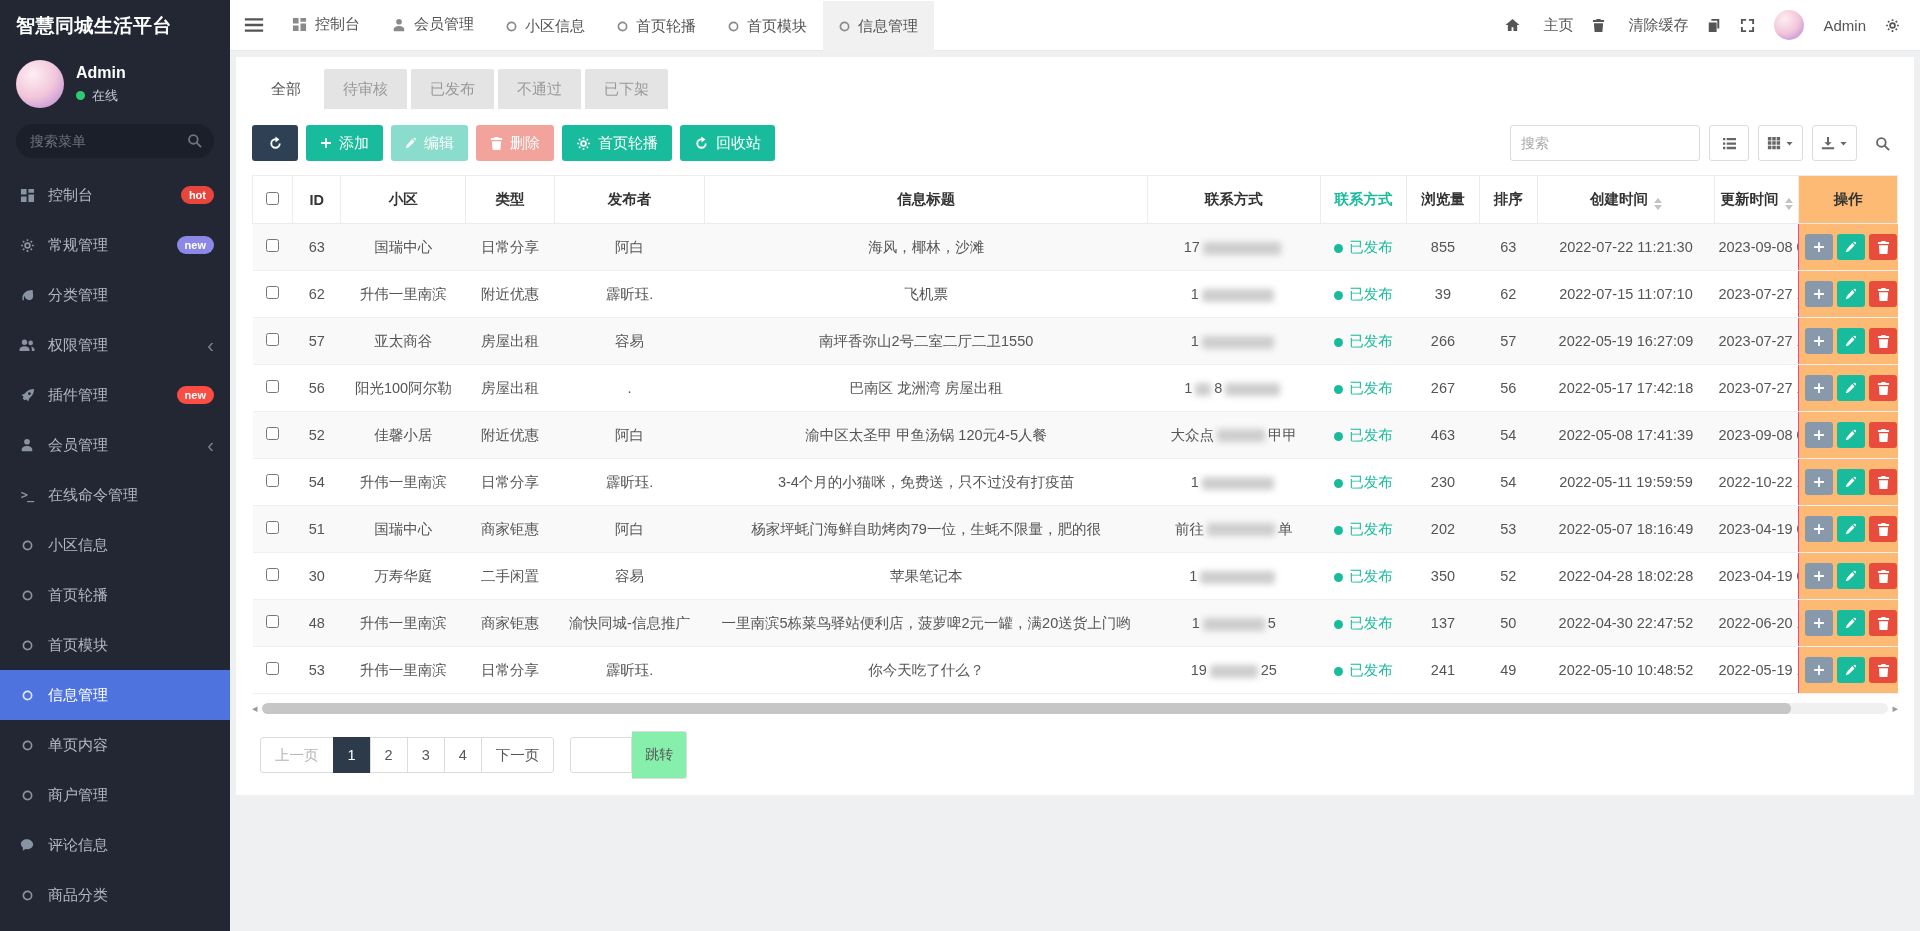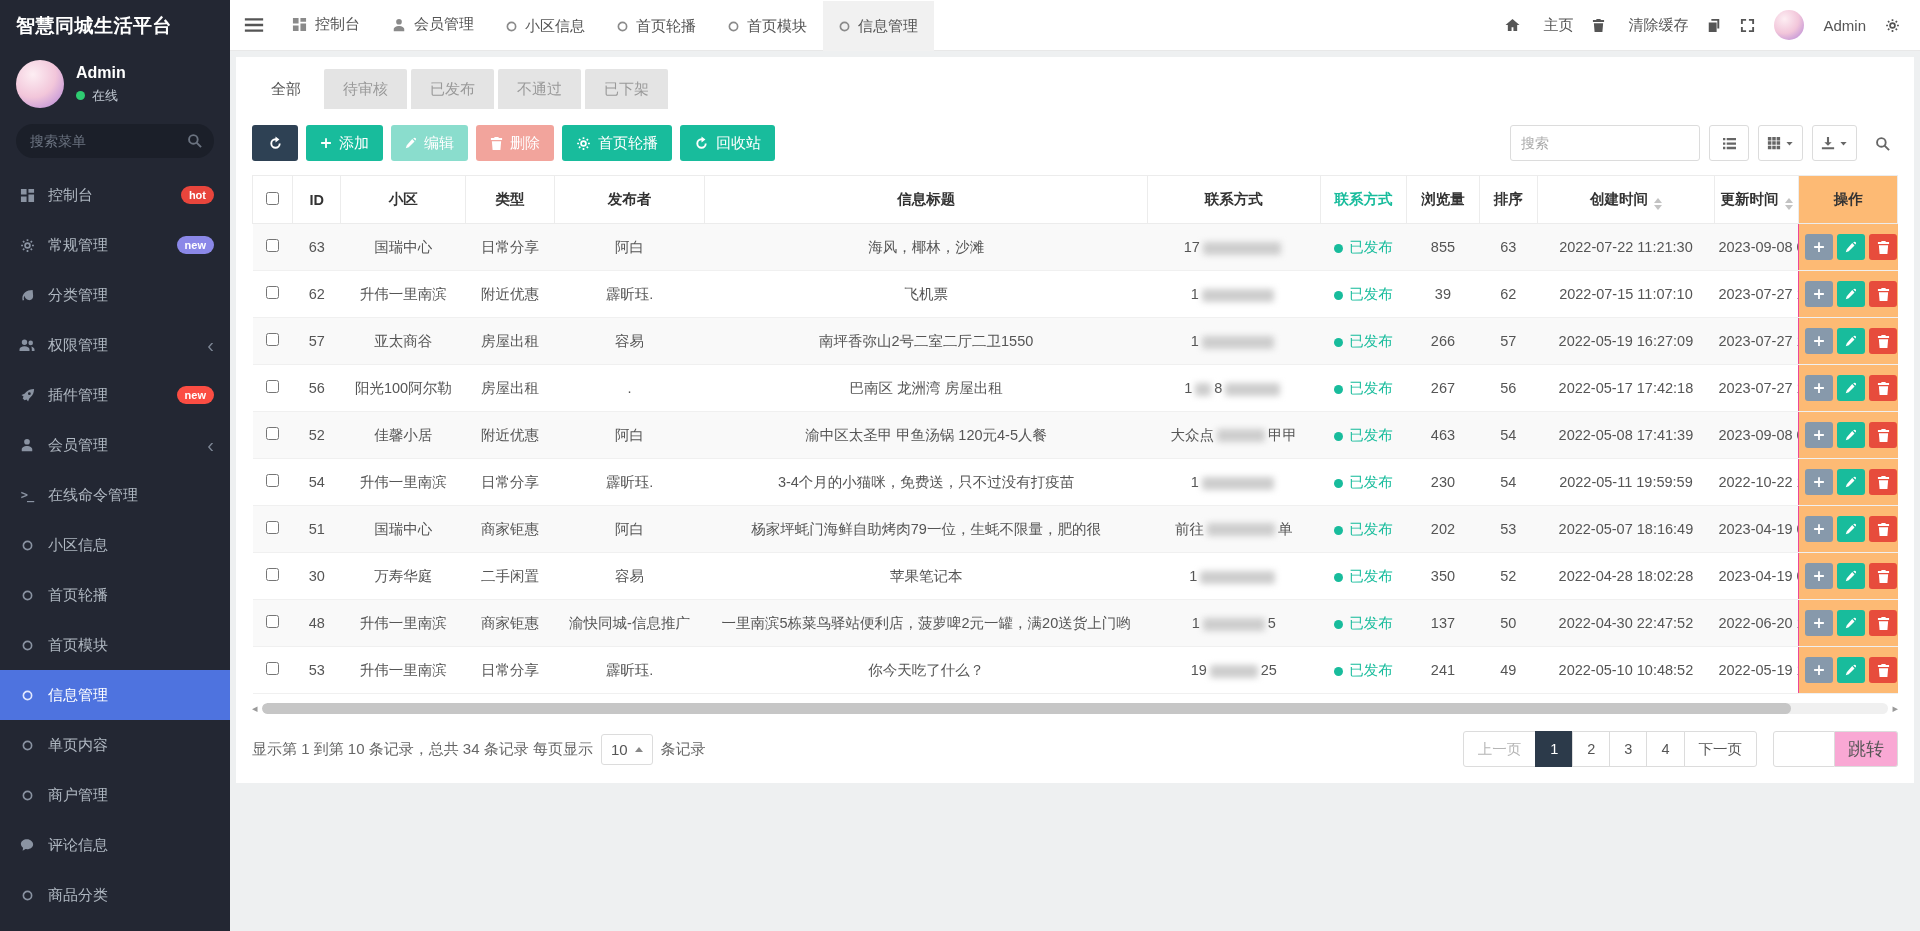--- a/index.html
+++ b/index.html
@@ -93,21 +93,21 @@
   .psize{display:inline-flex;align-items:center;gap:7px;border:1px solid #dcdcdc;border-radius:3px;padding:0 9px;height:31px;margin:0 8px;color:#555;cursor:pointer;background:#fff}
   .caret-up{width:0;height:0;border-left:4px solid transparent;border-right:4px solid transparent;border-bottom:5px solid #888}
   .pagerwrap{display:flex;align-items:center}
   .pager{display:flex;align-items:center}
   .pbtn{padding:0 14px;height:36px;line-height:34px;border:1px solid #dcdcdc;background:#fff;color:#555;margin-left:-1px;text-align:center;font-size:14.5px;cursor:pointer;text-decoration:none;display:inline-block}
   .pbtn:first-child{margin-left:8px;border-radius:3px 0 0 3px}
   .pbtn:last-child{border-radius:0 3px 3px 0}
   .pbtn.active{background:#2c3a4a;border-color:#2c3a4a;color:#fff}
   .pbtn.disabled{color:#b5b5b5}
   .jumpbox{width:62px;height:36px;border:1px solid #dcdcdc;border-radius:3px 0 0 3px;margin-left:16px;outline:none;padding:0 8px;font-family:inherit}
-  .jumpbtn{height:36px;padding:0 13px;border:1px solid #dcdcdc;border-left:none;border-radius:0 3px 3px 0;background:#f9a8d4;color:#555;cursor:pointer;font-size:18px;font-family:inherit}
+  .jumpbtn{height:48px;padding:0 13px;border:1px solid #dcdcdc;border-left:none;border-radius:0 3px 3px 0;background:#86efac;color:#555;cursor:pointer;font-size:14px;font-family:inherit}
 </style>
 </head>
 <body>
 
 <div class="app">
 
   <aside class="sidebar">
     <div class="brand">智慧同城生活平台</div>
     <div class="userpanel">
       <div class="avatar"></div>
@@ -758,28 +758,20 @@
 
         <div class="hscroll">
           <span>◂</span>
           <div class="htrack">
               <div class="hthumb"></div>
             </div>
           <span>▸</span>
         </div>
 
         <div class="tablefooter">
-          <div class="summary">
-            <span>显示第 1 到第 10 条记录，总共 34 条记录 每页显示</span>
-            <span class="psize">
-              <span>10</span>
-              <i class="caret-up"></i>
-            </span>
-            <span>条记录</span>
-          </div>
           <div class="pagerwrap">
             <div class="pager" id="pager">
                 <a class="pbtn disabled">上一页</a>
                 <a class="pbtn active">1</a>
                 <a class="pbtn">2</a>
                 <a class="pbtn">3</a>
                 <a class="pbtn">4</a>
                 <a class="pbtn">下一页</a>
               </div>
             <input class="jumpbox" style="">

